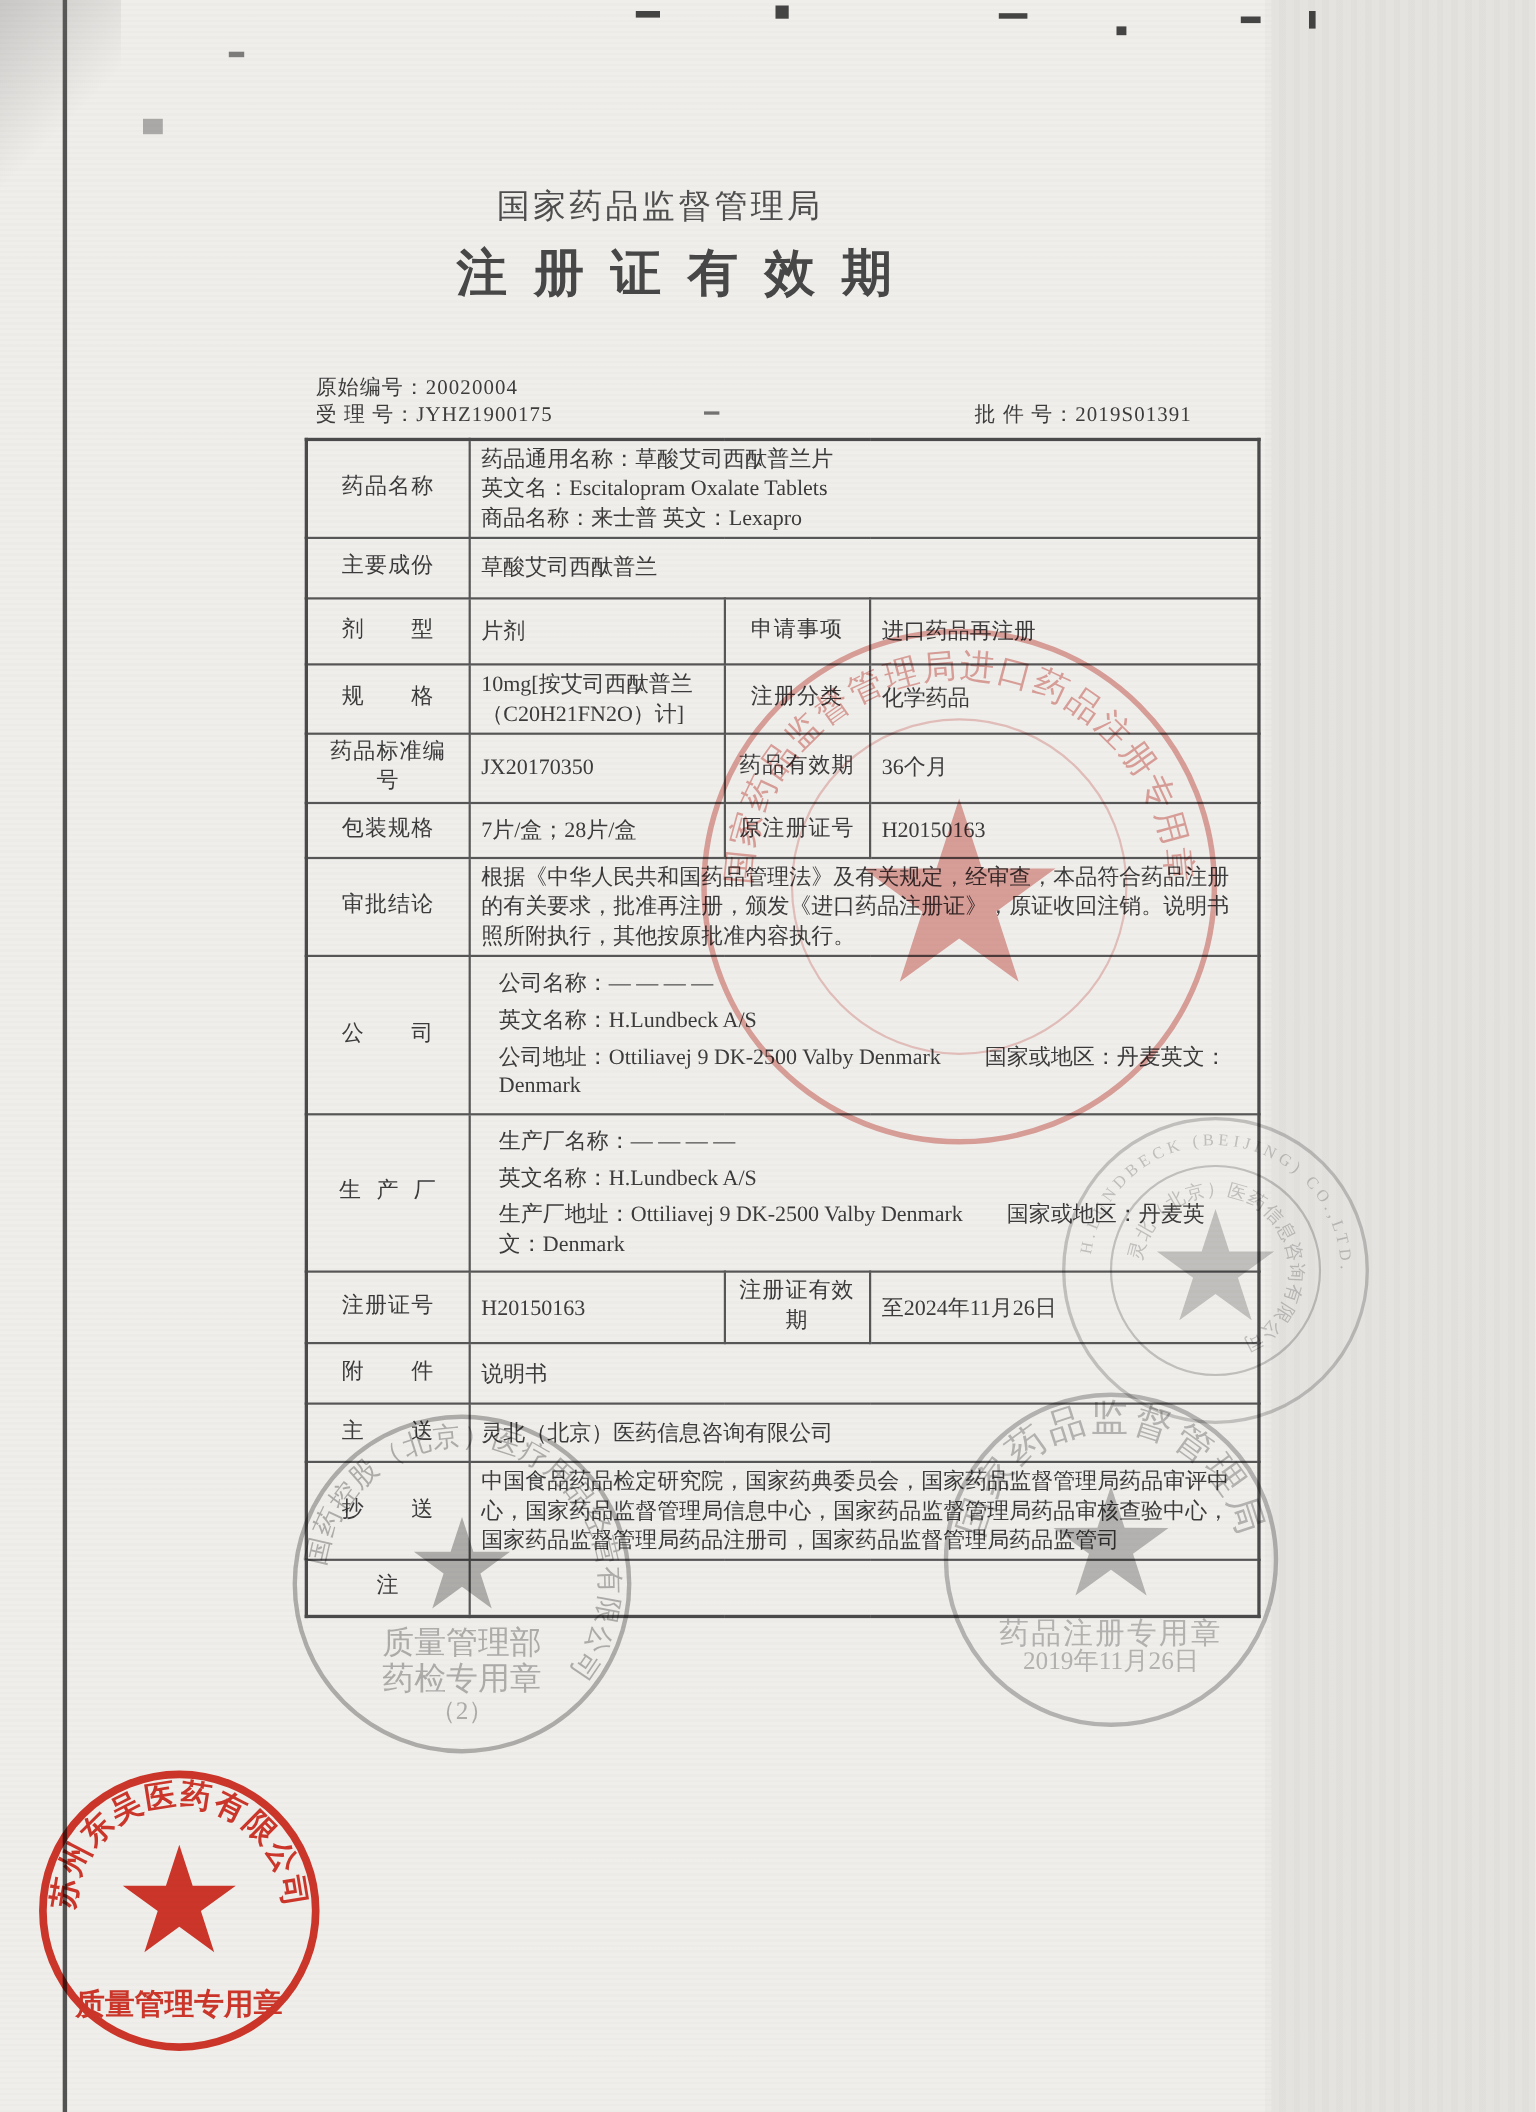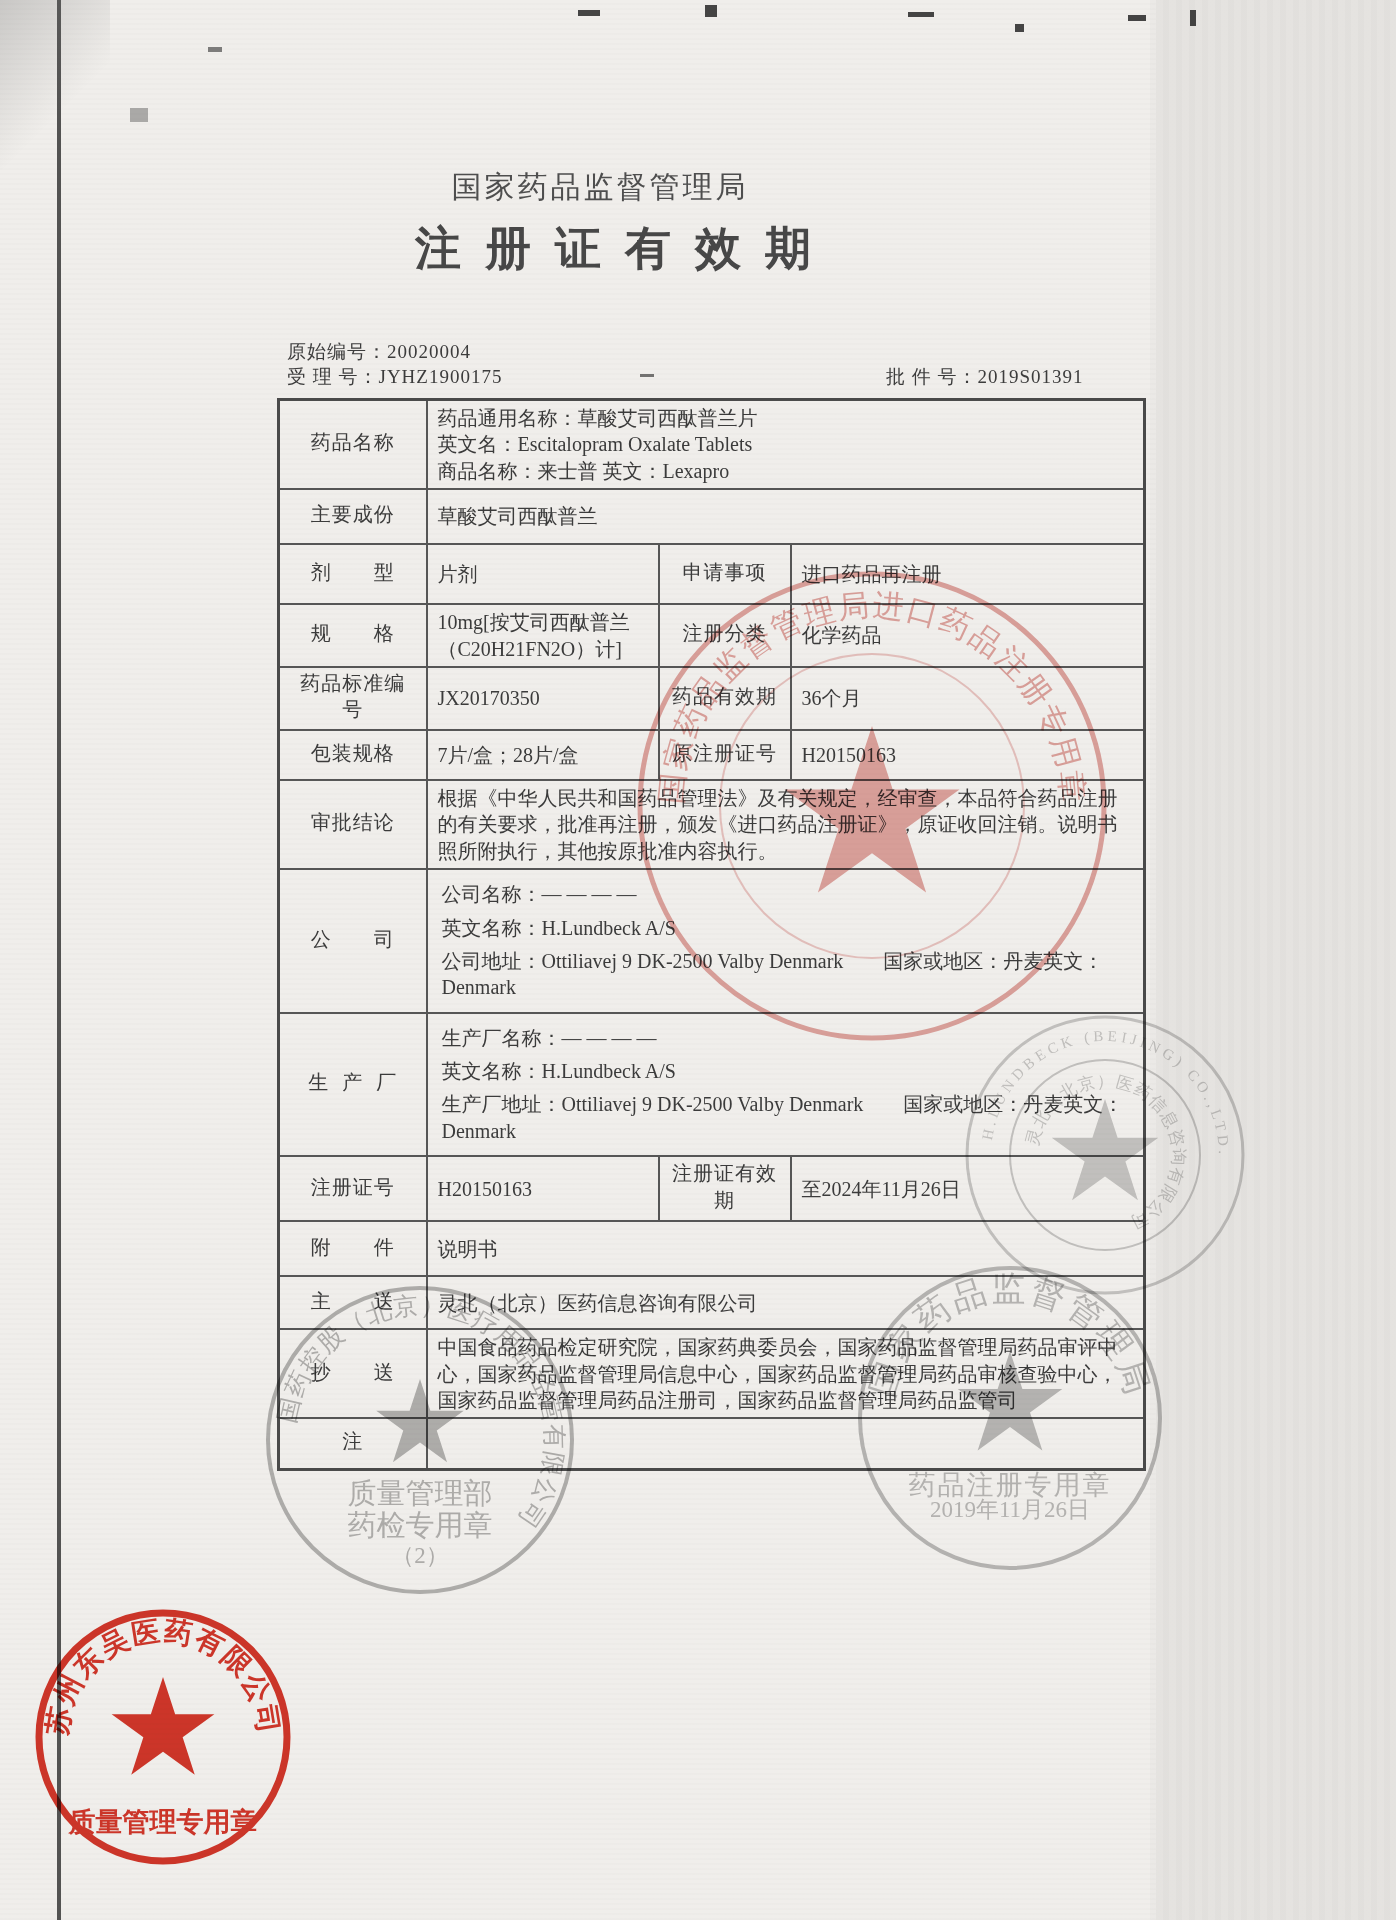--- a/index.html
+++ b/index.html
@@ -23,21 +23,21 @@
   .m3{top:364px;left:886px;}
 
   table.doc{
     position:absolute;left:277px;top:398px;width:866px;
     border-collapse:collapse;table-layout:fixed;
     border:3px solid #4a4a4a;color:#3b3b3b;
   }
   table.doc td{border:2px solid #565656;padding:4px 10px;font-size:20px;line-height:1.32;vertical-align:middle;}
   td.lbl{text-align:center;letter-spacing:1px;padding:4px 6px;font-family:Liberation Mono, monospace;}
   td.long{font-size:19px;line-height:1.38;}
-  .sub{margin:7px 4px;}
+  .sub{margin:7px 16px;}
 
   .stamp{position:absolute;mix-blend-mode:multiply;pointer-events:none;}
 
   .artifact{position:absolute;background:#1f1f1f;opacity:.82;}
   .edge-line{position:absolute;left:57px;top:0;width:4px;height:1920px;background:#2c2c2c;opacity:.8;}
   .shade-tl{position:absolute;left:0;top:0;width:110px;height:170px;
     background:linear-gradient(135deg, rgba(110,110,110,.30), rgba(110,110,110,0) 62%);}
   .right-noise{position:absolute;left:1150px;top:0;width:246px;height:1920px;
     background:repeating-linear-gradient(90deg, rgba(140,140,140,.05) 0 6px, rgba(170,170,170,.02) 6px 13px);}
 </style>

